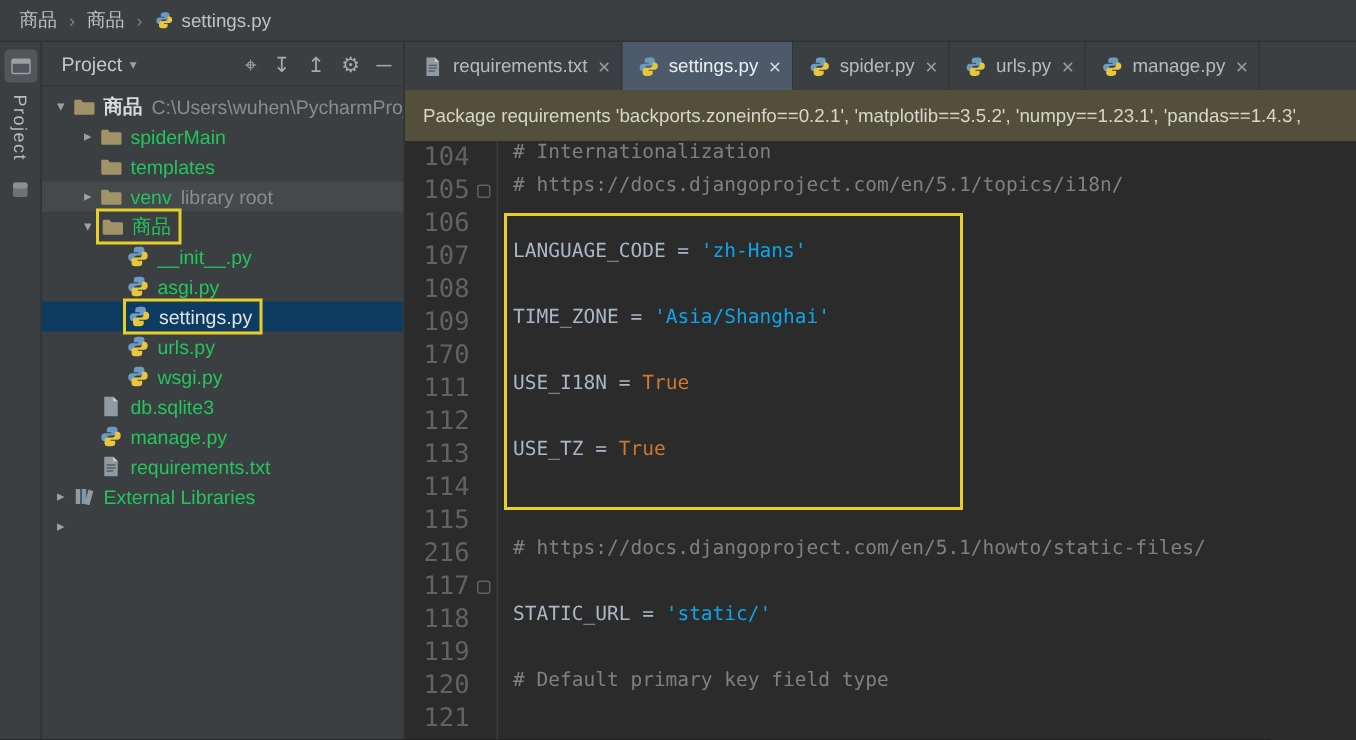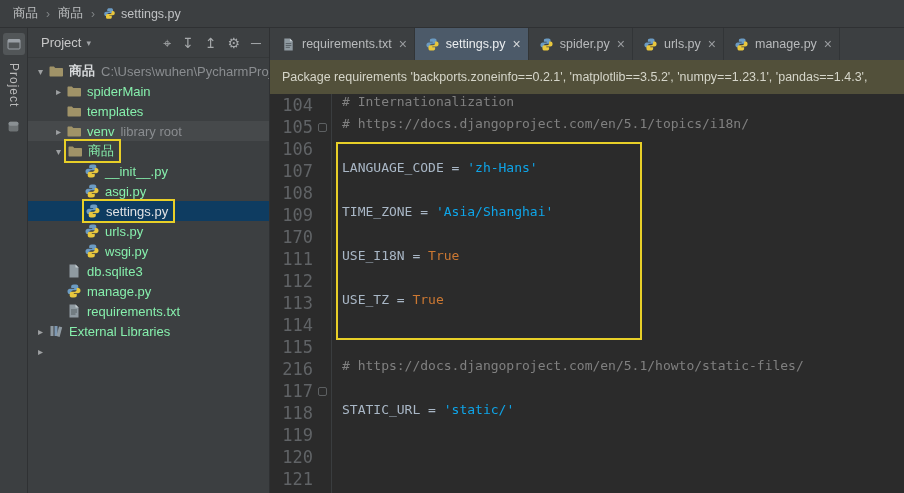--- a/index.html
+++ b/index.html
@@ -28,21 +28,21 @@
   .tb-icon{color:#a6a9ab;font-size:14px;line-height:1}
   .tree{flex:1;padding-top:3px;font-size:13px;overflow:hidden}
   .tree-row{height:20px;display:flex;align-items:center;white-space:nowrap}
   .tree-row.selected{background:var(--sel-blue,#0e3c61)}
   .tree-row.hovered{background:#46494b}
   .indent{flex:none;height:1px}
   .chevron{width:15px;flex:none;text-align:center;color:#9da0a2;font-size:10px}
   .node-body{display:flex;align-items:center;height:20px}
   .node-body.boxed{outline:2px solid var(--accent-yellow,#e8cf28);padding:0 5px 0 1px}
   .tree-icon{width:16px;height:16px;margin-right:5px;flex:none}
-  .tree-label{color:#86efac}
+  .tree-label{color:#22c55e}
   .tree-row.selected .tree-label{color:#e0e2e4}
   .tree-label.bold{font-weight:700;color:#d8dadc}
   .tree-suffix{color:#8a8d90;margin-left:6px}
   
   .editor{flex:1;display:flex;flex-direction:column;min-width:0;background:#2b2b2b}
   .tab-bar{height:32px;flex:none;background:#3c3f41;display:flex;align-items:stretch;padding-left:1px;overflow:hidden}
   .tab{display:flex;align-items:center;gap:6px;padding:0 7px 0 10px;font-size:12.5px;
        color:#b8babc;border-right:1px solid #323537}
   .tab.active{background:#4c5a69;color:#eceff1}
   .tab-close{color:#9a9da0;font-size:14px;line-height:1;margin-left:1px}
@@ -474,17 +474,18 @@
             <div class="code-line"></div>
             <div class="code-line"><span class="seg-ident">USE_I18N</span><span class="seg-plain"> = </span><span class="seg-keyword">True</span></div>
             <div class="code-line"></div>
             <div class="code-line"><span class="seg-ident">USE_TZ</span><span class="seg-plain"> = </span><span class="seg-keyword">True</span></div>
             <div class="code-line"></div>
             <div class="code-line"></div>
             <div class="code-line"><span class="seg-comment"># </span><span class="seg-comment-link">https://docs.djangoproject.com/en/5.1/howto/static-files/</span></div>
             <div class="code-line"></div>
             <div class="code-line"><span class="seg-ident">STATIC_URL</span><span class="seg-plain"> = </span><span class="seg-string">'static/'</span></div>
             <div class="code-line"></div>
+            <div class="code-line"><span class="seg-comment"># Default primary key field type</span></div>
           </div>
       </div>
     </section>
   </div>
 </div>
 
 </body></html>

